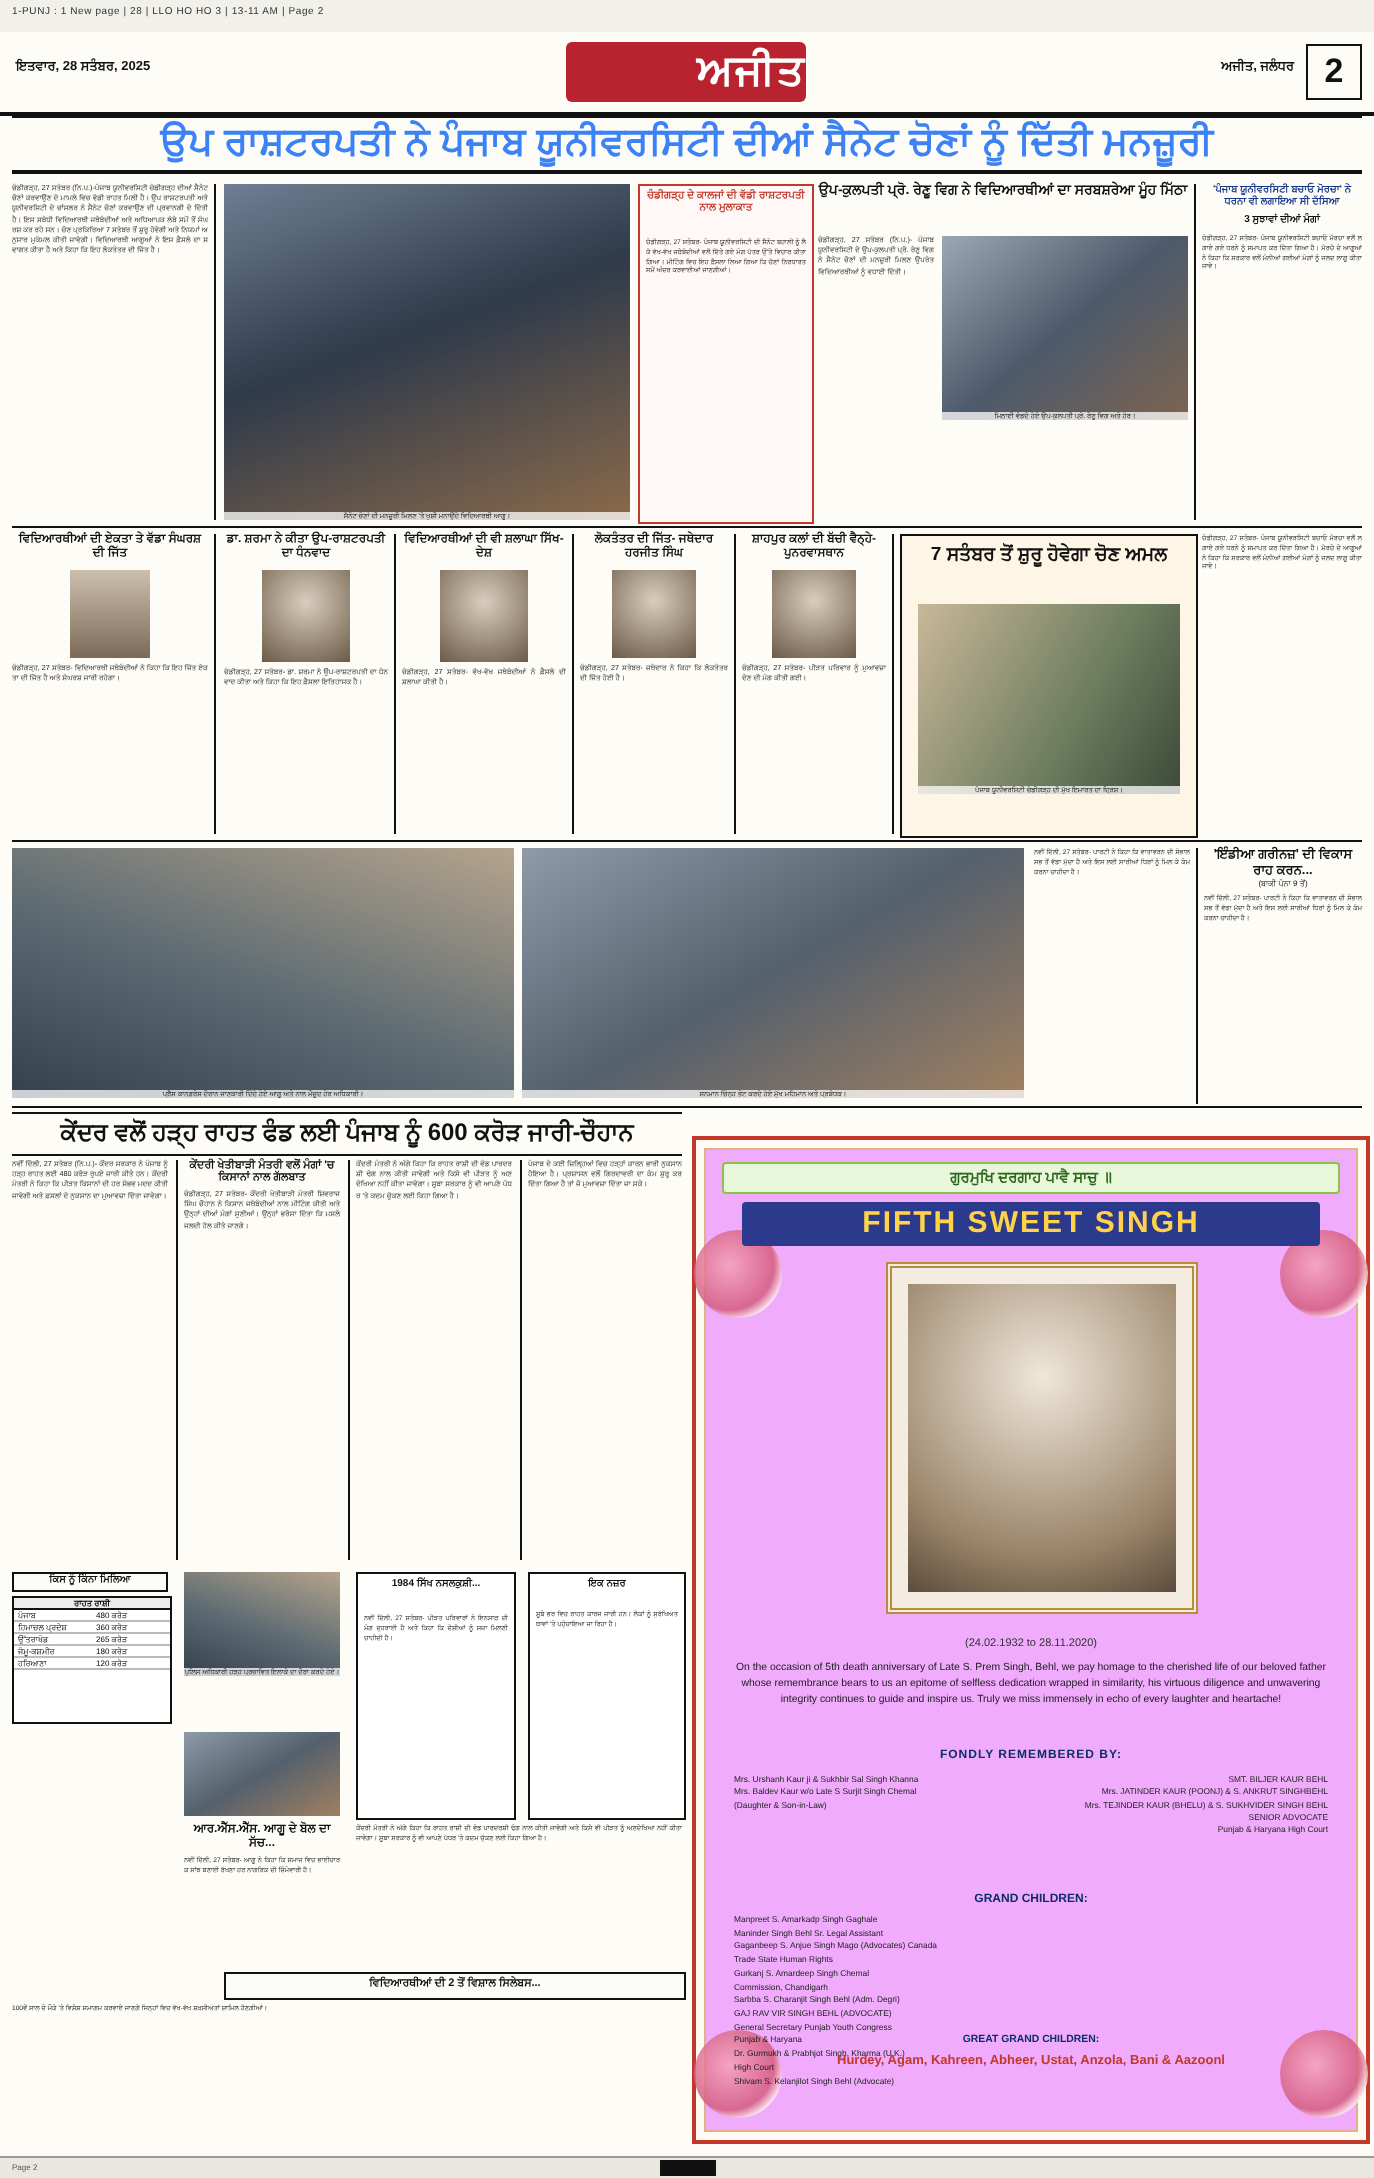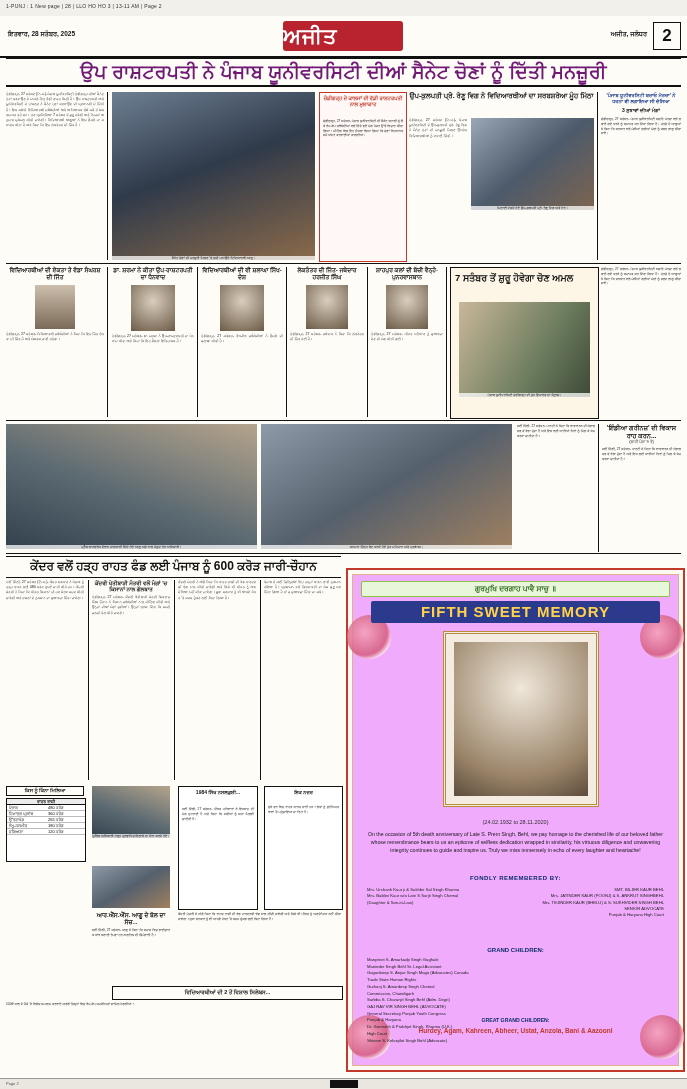--- a/index.html
+++ b/index.html
@@ -9,27 +9,27 @@
     margin:0 auto;overflow:hidden;
     box-shadow:0 0 6px rgba(0,0,0,.4);
   }
   
   .topstrip{position:absolute;left:0;top:0;width:687px;height:16px;background:#f1f0ea;border-bottom:1px solid #999;}
   .topstrip .tiny{position:absolute;left:6px;top:3px;font-size:5px;color:#333;letter-spacing:.3px;}
   
   .masthead{position:absolute;left:0;top:16px;width:687px;height:40px;border-bottom:2px solid #111;background:#fdfcf7;}
   .mh-date{position:absolute;left:8px;top:14px;font-size:6.5px;color:#111;font-weight:bold;}
   .mh-logo{position:absolute;left:283px;top:5px;width:120px;height:30px;background:#b8232f;border-radius:3px;
-    color:#fff;font-size:21px;font-weight:bold;text-align:left;line-height:30px;letter-spacing:1px;}
+    color:#fff;font-size:21px;font-weight:bold;text-align:right;line-height:30px;letter-spacing:1px;}
   .mh-right{position:absolute;right:40px;top:14px;font-size:6.5px;color:#111;font-weight:bold;}
   .mh-pageno{position:absolute;right:6px;top:6px;width:26px;height:26px;border:1.5px solid #111;
     font-size:17px;font-weight:bold;text-align:center;line-height:26px;color:#111;}
   
   .banner{position:absolute;left:6px;top:58px;width:675px;height:26px;border-top:1px solid #111;border-bottom:2px solid #111;}
-  .banner .h{position:absolute;left:0;top:2px;width:675px;text-align:center;font-size:19px;font-weight:bold;color:#701a75;letter-spacing:.2px;}
+  .banner .h{position:absolute;left:0;top:2px;width:675px;text-align:center;font-size:19px;font-weight:bold;color:#3b82f6;letter-spacing:.2px;}
   
   .col{position:absolute;}
   .hl{font-weight:bold;color:#111;line-height:1.18;}
   .txt{font-size:3.6px;line-height:1.45;color:#222;text-align:justify;
     word-break:break-all;}
   .txt.s{font-size:3.3px;}
   .ph{position:absolute;background:#b9b4ac;overflow:hidden;}
   .ph .cap{position:absolute;left:0;bottom:0;width:100%;font-size:3.4px;color:#111;background:rgba(255,255,255,.75);text-align:center;}
   .rule{position:absolute;background:#111;height:1px;}
   .vrule{position:absolute;background:#111;width:1px;}
@@ -158,21 +158,21 @@
   <div class="vrule" style="left:367px;top:267px;height:150px;"></div>
 
   <div class="col" style="left:371px;top:267px;width:72px;height:150px;">
     <div class="hl" style="font-size:6px;text-align:center;">ਸ਼ਾਹਪੁਰ ਕਲਾਂ ਦੀ ਬੱਚੀ ਵੈਨ੍ਹੇ-ਪੁਨਰਵਾਸਥਾਨ</div>
     <div class="ph turban" style="position:relative;margin:4px auto 3px;width:42px;height:44px;"></div>
     <div class="txt">ਚੰਡੀਗੜ੍ਹ, 27 ਸਤੰਬਰ- ਪੀੜਤ ਪਰਿਵਾਰ ਨੂੰ ਮੁਆਵਜ਼ਾ ਦੇਣ ਦੀ ਮੰਗ ਕੀਤੀ ਗਈ।</div>
   </div>
   <div class="vrule" style="left:446px;top:267px;height:150px;"></div>
 
   <div class="boxed" style="left:450px;top:267px;width:147px;height:150px;background:#fdf6e6;">
-    <div class="hl" style="position:absolute;left:4px;top:4px;right:4px;font-size:9.5px;">7 ਸਤੰਬਰ ਤੋਂ ਸ਼ੁਰੂ ਹੋਵੇਗਾ ਚੋਣ ਅਮਲ</div>
+    <div class="hl" style="position:absolute;left:4px;top:4px;right:4px;font-size:9.5px;text-align:center;">7 ਸਤੰਬਰ ਤੋਂ ਸ਼ੁਰੂ ਹੋਵੇਗਾ ਚੋਣ ਅਮਲ</div>
     <div class="ph img3" style="left:8px;top:34px;width:131px;height:95px;">
       <div class="cap">ਪੰਜਾਬ ਯੂਨੀਵਰਸਿਟੀ ਚੰਡੀਗੜ੍ਹ ਦੀ ਮੁੱਖ ਇਮਾਰਤ ਦਾ ਦ੍ਰਿਸ਼।</div>
     </div>
   </div>
 
   <div class="col" style="left:601px;top:267px;width:80px;height:150px;">
     <div class="txt s">ਚੰਡੀਗੜ੍ਹ, 27 ਸਤੰਬਰ- ਪੰਜਾਬ ਯੂਨੀਵਰਸਿਟੀ ਬਚਾਓ ਮੋਰਚਾ ਵਲੋਂ ਲਗਾਏ ਗਏ ਧਰਨੇ ਨੂੰ ਸਮਾਪਤ ਕਰ ਦਿੱਤਾ ਗਿਆ ਹੈ। ਮੋਰਚੇ ਦੇ ਆਗੂਆਂ ਨੇ ਕਿਹਾ ਕਿ ਸਰਕਾਰ ਵਲੋਂ ਮੰਨੀਆਂ ਗਈਆਂ ਮੰਗਾਂ ਨੂੰ ਜਲਦ ਲਾਗੂ ਕੀਤਾ ਜਾਵੇ।</div>
   </div>
 
   <div class="rule" style="left:6px;top:420px;width:675px;"></div>
@@ -278,21 +278,21 @@
   </div>
 
   <div class="adv">
     <div class="adv-inner">
       <div class="flower" style="left:-6px;top:40px;"></div>
       <div class="flower" style="right:-6px;top:40px;"></div>
       <div class="flower" style="left:-6px;bottom:6px;"></div>
       <div class="flower" style="right:-6px;bottom:6px;"></div>
 
       <div class="adv-top">ਗੁਰਮੁਖਿ ਦਰਗਾਹ ਪਾਵੈ ਸਾਚੁ ॥</div>
-      <div class="adv-title">FIFTH SWEET MEMORY</div>
+      <div class="adv-title">FIFTH SWEET SINGH</div>
 
       <div class="adv-frame">
         <div class="adv-photo"></div>
       </div>
 
       <div class="adv-dates">(24.02.1932 to 28.11.2020)</div>
       <div class="adv-body">On the occasion of 5th death anniversary of Late S. Prem Singh, Behl, we pay homage to the cherished life of our beloved father whose remembrance bears to us an epitome of selfless dedication wrapped in similarity, his virtuous diligence and unwavering integrity continues to guide and inspire us. Truly we miss immensely in echo of every laughter and heartache!</div>
       <div class="adv-fond">FONDLY REMEMBERED BY:</div>
 
       <div class="adv-cols">

